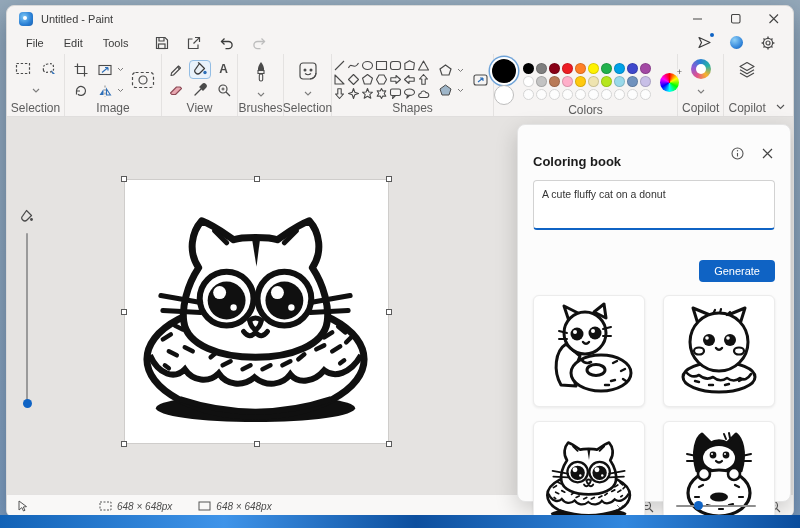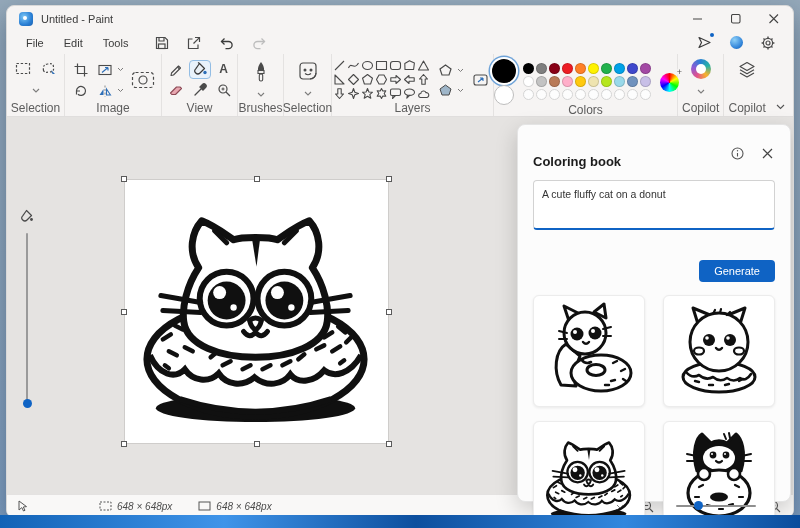--- a/index.html
+++ b/index.html
@@ -429,21 +429,21 @@
               </svg>
           </div>
         </div>
         <div class="icon-btn">
           <svg width="18" height="16" fill="none" stroke="#4a4a4a" stroke-width="1.1">
               <rect x="2" y="3" width="13" height="10" rx="2"></rect>
               <path d="M6 10 L11 6 M11 6 h-3 M11 6 v3" stroke="#2e6fb8"></path>
             </svg>
         </div>
       </div>
-      <span class="rgroup-label">Layers</span>
+      <span class="rgroup-label">Shapes</span>
     </div>
 
     <div class="rgroup" style="width:184px">
       <div class="colors-wrap">
         <div class="bigswatch-col">
           <div class="primary-swatch"></div>
           <div class="secondary-swatch"></div>
         </div>
         <div class="palette">
             <div class="swatch" style="background: rgb(0, 0, 0);"></div>

